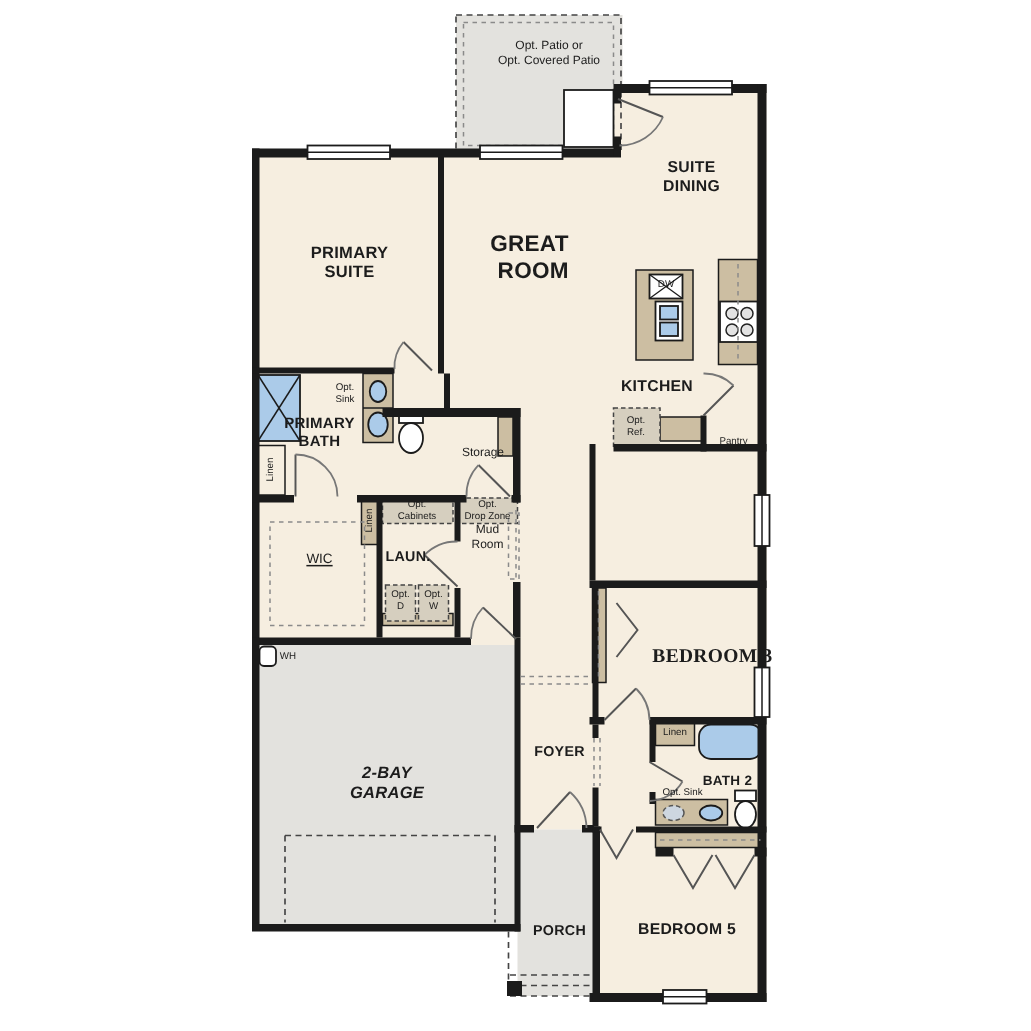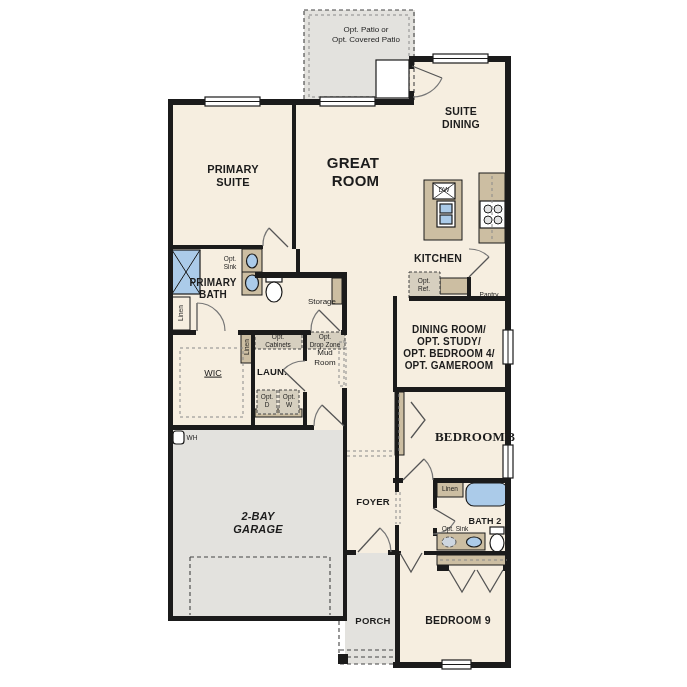--- a/index.html
+++ b/index.html
@@ -235,24 +235,20 @@
   <div class="lbl" style="left:444px;top:190px;font-size:6.5px;">DW</div>
   <div class="lbl" style="left:230px;top:263px;font-size:6.5px;">Opt.
 Sink</div>
   <div class="lbl b" style="left:213px;top:289px;font-size:10px;">PRIMARY
 BATH</div>
   <div class="lbl vert" style="left:181px;top:313px;font-size:6.5px;">Linen</div>
   <div class="lbl" style="left:322px;top:302px;font-size:8px;">Storage</div>
   <div class="lbl" style="left:424px;top:285px;font-size:6.5px;">Opt.
 Ref.</div>
   <div class="lbl" style="left:489px;top:295px;font-size:6.5px;">Pantry</div>
-  <div class="lbl b" style="left:449px;top:348px;font-size:10px;">DINING ROOM/
-OPT. STUDY/
-OPT. BEDROOM 4/
-OPT. GAMEROOM</div>
   <div class="lbl" style="left:213px;top:373px;font-size:9px;text-decoration:underline;">WIC</div>
   <div class="lbl vert" style="left:247px;top:347px;font-size:6.5px;">Linen</div>
   <div class="lbl b" style="left:272px;top:372px;font-size:9.5px;">LAUN.</div>
   <div class="lbl" style="left:278px;top:341px;font-size:6.5px;">Opt.
 Cabinets</div>
   <div class="lbl" style="left:325px;top:341px;font-size:6.5px;">Opt.
 Drop Zone</div>
   <div class="lbl" style="left:325px;top:358px;font-size:8px;">Mud
 Room</div>
   <div class="lbl" style="left:267px;top:401px;font-size:6.5px;">Opt.
@@ -261,14 +257,14 @@
 W</div>
   <div class="lbl b" style="left:475px;top:437px;font-size:13px;font-family:Liberation Serif, serif;">BEDROOM 3</div>
   <div class="lbl" style="left:192px;top:438px;font-size:6.5px;">WH</div>
   <div class="lbl b" style="left:258px;top:523px;font-size:11px;font-style:italic;">2-BAY
 GARAGE</div>
   <div class="lbl b" style="left:373px;top:502px;font-size:9.5px;">FOYER</div>
   <div class="lbl" style="left:450px;top:489px;font-size:6.5px;">Linen</div>
   <div class="lbl b" style="left:485px;top:521px;font-size:9px;">BATH 2</div>
   <div class="lbl" style="left:455px;top:529px;font-size:6.5px;">Opt. Sink</div>
   <div class="lbl b" style="left:373px;top:609px;font-size:9.5px;margin-top:12px;">PORCH</div>
-  <div class="lbl b" style="left:458px;top:620px;font-size:10.5px;">BEDROOM 9</div>
+  <div class="lbl b" style="left:458px;top:620px;font-size:10.5px;">BEDROOM 5</div>
 </div>
 
 </body></html>

